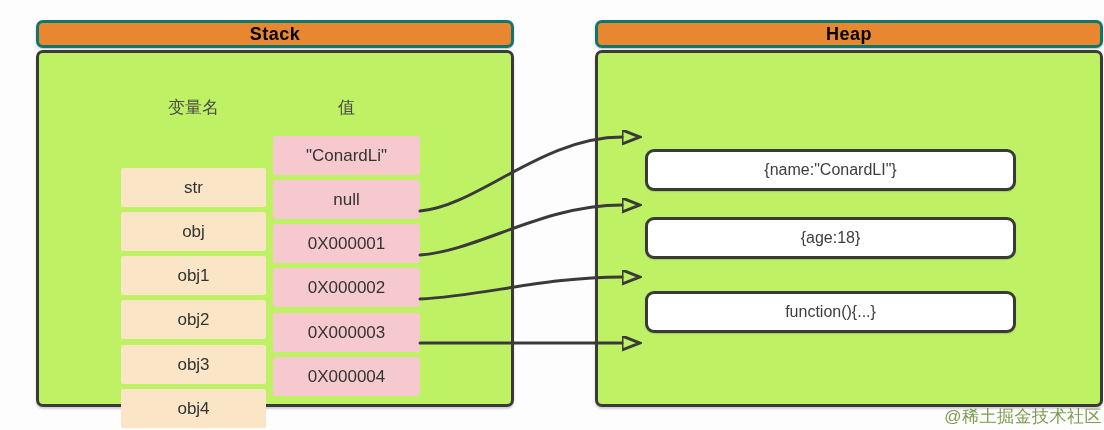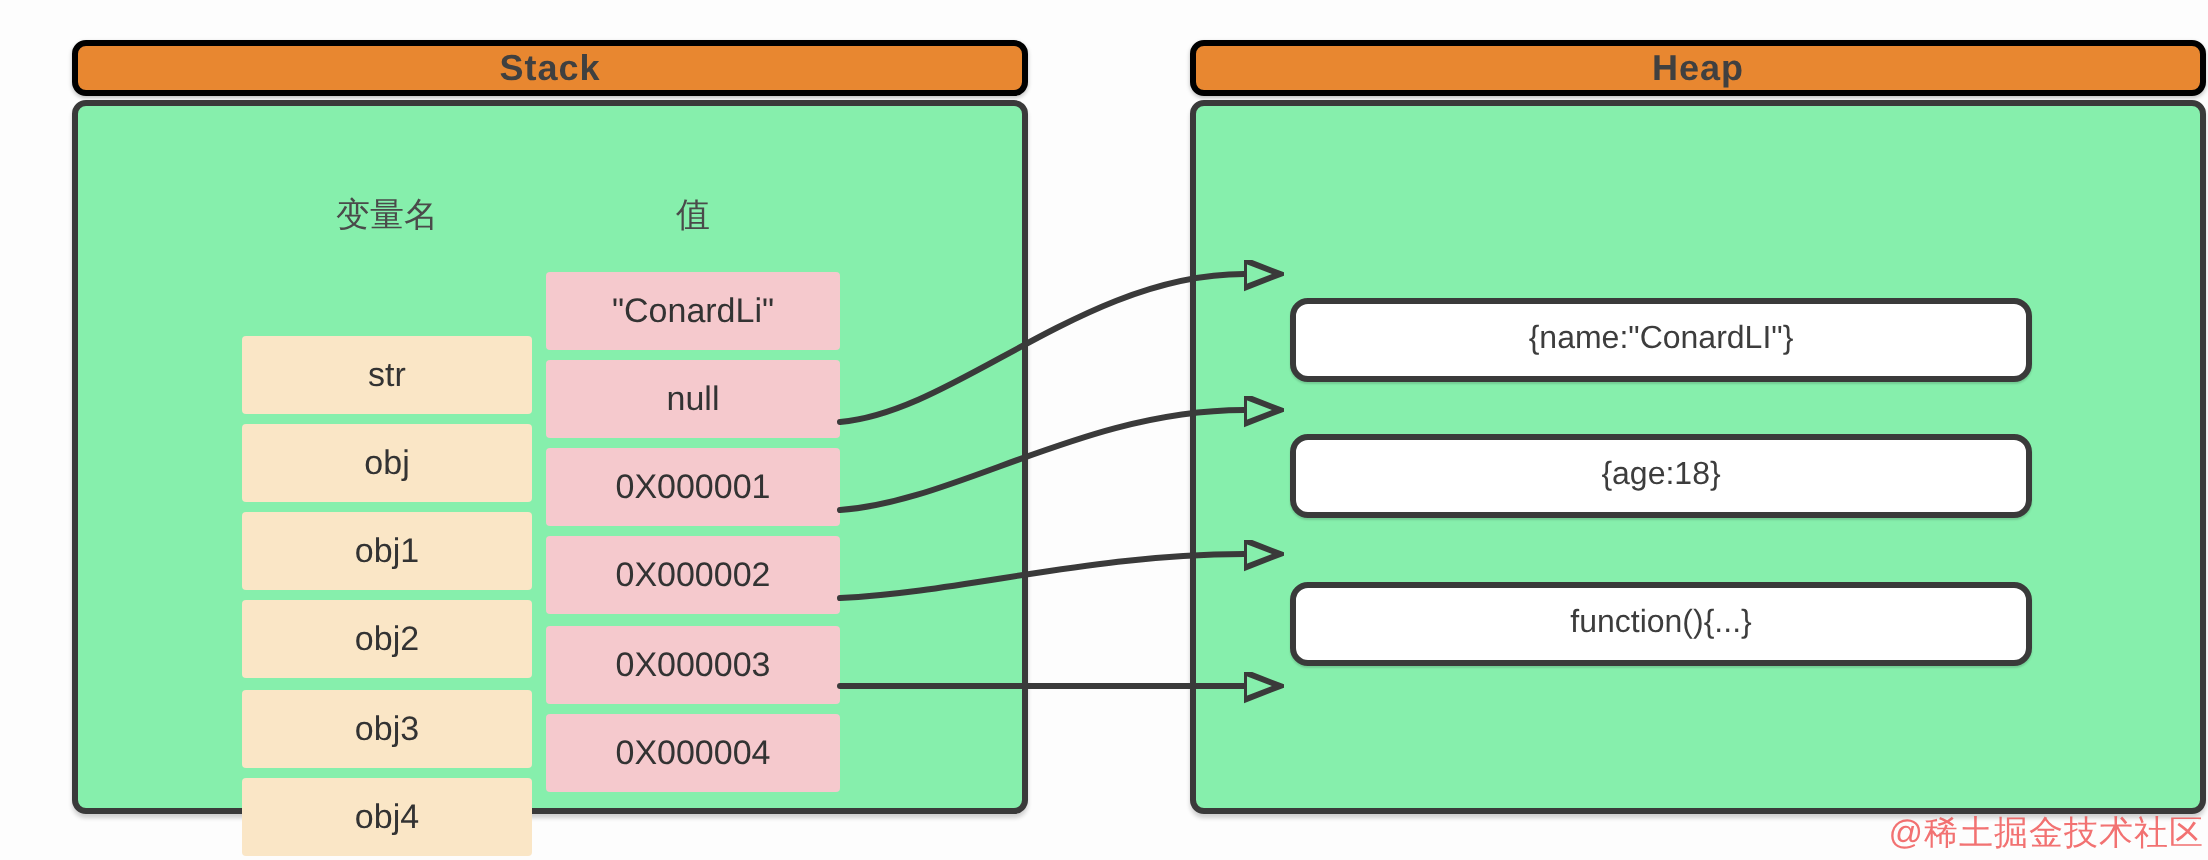--- a/index.html
+++ b/index.html
@@ -5,28 +5,28 @@
   html,body{margin:0;padding:0;background:#ffffff;}
   body{font-family:"Liberation Sans","DejaVu Sans",sans-serif;color:#333;}
   .canvas{position:relative;width:1104px;height:430px;background:#fdfdfd;overflow:hidden;}
 
   
   .panel{position:absolute;top:20px;height:387px;}
   .panel-stack{left:36px;width:478px;}
   .panel-heap{left:595px;width:468px;padding-left:40px;}
   .panel-header{
     position:absolute;top:0;left:0;right:0;height:28px;
-    background:#e88730;border:3px solid #000000;border-radius:7px;
+    background:#e88730;border:3px solid #0f766e;border-radius:7px;
     box-sizing:border-box;display:flex;align-items:center;justify-content:center;
-    color:#404040;font-size:18px;font-weight:bold;letter-spacing:.5px;
+    color:#000000;font-size:18px;font-weight:bold;letter-spacing:.5px;
     box-shadow:0 1px 2px rgba(0,0,0,.25);
   }
   .panel-body{
     position:absolute;top:30px;left:0;right:0;bottom:0;
-    background:#86efac;border:3px solid #3a3a3a;border-radius:7px;
+    background:#bef264;border:3px solid #3a3a3a;border-radius:7px;
     box-sizing:border-box;box-shadow:0 2px 2px rgba(0,0,0,.18);
   }
 
   
   .col-head{position:absolute;top:42px;height:24px;display:flex;align-items:center;justify-content:center;font-size:17px;color:#4a4a4a;}
   .col-head.name{left:82px;width:145px;}
   .col-head.value{left:234px;width:147px;}
   .cell{position:absolute;height:39px;display:flex;align-items:center;justify-content:center;font-size:17px;border-radius:2px;}
   .cell.name{left:82px;width:145px;background:#fae6c6;margin-top:32px;}
   .cell.value{left:234px;width:147px;background:#f5c9cd;}
@@ -38,21 +38,21 @@
     box-sizing:border-box;display:flex;align-items:center;justify-content:center;
     font-size:16px;color:#3d3d3d;box-shadow:0 1px 1px rgba(0,0,0,.15);
   }
 
   
   svg.arrows{position:absolute;left:0;top:0;pointer-events:none;}
   svg.arrows path{stroke:#3a3a3a;stroke-width:3;fill:none;stroke-linecap:round;}
 
   .watermark{
     position:absolute;right:2px;top:405px;font-size:17px;
-    color:#ef4444;opacity:.75;letter-spacing:.5px;
+    color:#4d7c0f;opacity:.75;letter-spacing:.5px;
   }
 </style>
 </head>
 <body>
 
 <div class="canvas">
 
   <div class="panel panel-stack">
     <div class="panel-header">
       <span>Stack</span>

